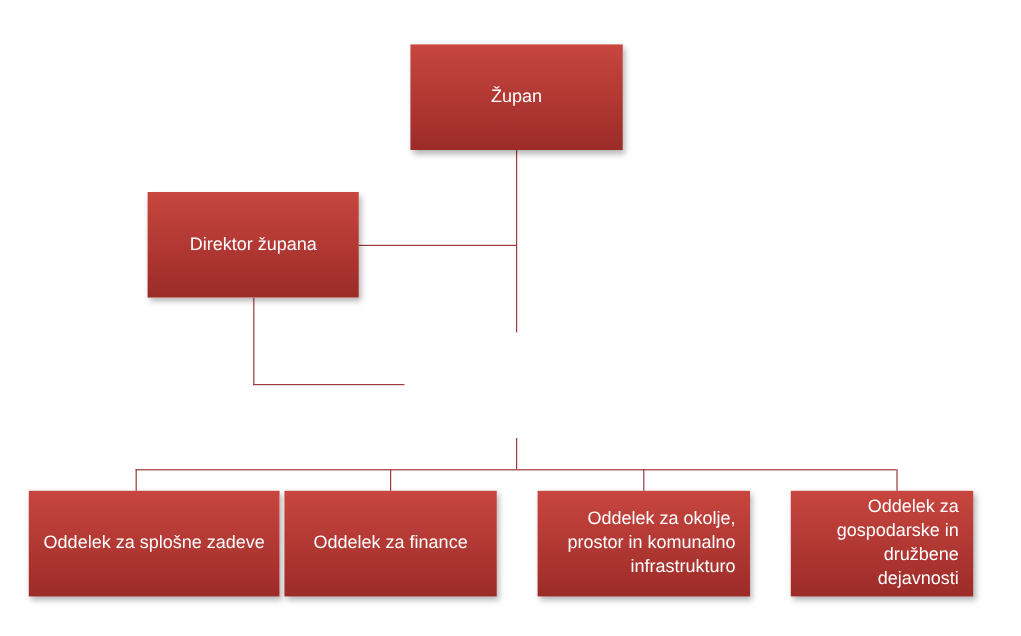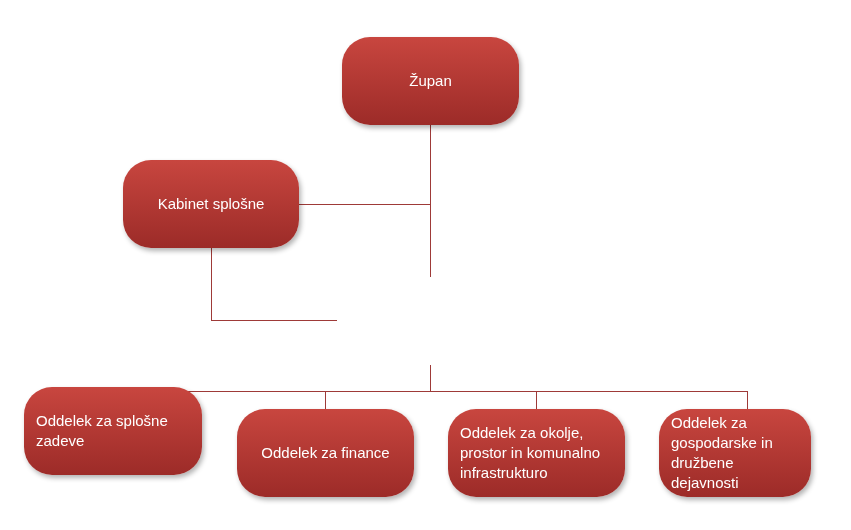--- a/index.html
+++ b/index.html
@@ -14,38 +14,37 @@
     height: 530px;
     background: var(--background, #ffffff);
     overflow: hidden;
   }
   .node {
     position: absolute;
     box-sizing: border-box;
     display: flex;
     align-items: center;
     justify-content: center;
-    text-align: left;
+    text-align: right;
     padding: 6px 12px;
     color: var(--node-text, #ffffff);
     background: linear-gradient(180deg, var(--node-gradient-top, #C8463F) 0%, var(--node-gradient-bottom, #9C2B28) 100%);
     font-size: 15px;
     line-height: 1.35;
     box-shadow: 2px 3px 5px rgba(0,0,0,0.30);
-    border-radius: 28px;
   }
   .conn {
     position: absolute;
     background: var(--connector, #9E3A38);
   }
   
   #n-zupan    { left:342px; top:37px;  width:177px; height:88px; }
   #n-kabinet  { left:123px; top:160px; width:176px; height:88px; }
   #n-direktor { left:337px; top:277px; width:176px; height:88px; }
-  #n-dept1    { left:24px;  top:387px; width:178px; height:88px; }
+  #n-dept1    { left:24px;  top:409px; width:209px; height:88px; }
   #n-dept2    { left:237px; top:409px; width:177px; height:88px; }
   #n-dept3    { left:448px; top:409px; width:177px; height:88px; }
   #n-dept4    { left:659px; top:409px; width:152px; height:88px; }
   
   #c-zupan-direktor   { left:430px; top:125px; width:1px;   height:152px; }
   #c-kabinet-trunk    { left:299px; top:204px; width:131px; height:1px; }
   #c-kabinet-down     { left:211px; top:248px; width:1px;   height:73px; }
   #c-kabinet-direktor { left:211px; top:320px; width:126px; height:1px; }
   #c-direktor-rail    { left:430px; top:365px; width:1px;   height:26px; }
   #c-rail             { left:113px; top:391px; width:634px; height:1px; }
@@ -67,21 +66,21 @@
   <div class="conn" id="c-rail"></div>
   <div class="conn" id="c-drop1"></div>
   <div class="conn" id="c-drop2"></div>
   <div class="conn" id="c-drop3"></div>
   <div class="conn" id="c-drop4"></div>
 
   <div class="node" id="n-zupan">
     <span>Župan</span>
   </div>
   <div class="node" id="n-kabinet">
-    <span>Kabinet splošne</span>
+    <span>Direktor župana</span>
   </div>
   <div class="node" id="n-dept1">
     <span>Oddelek za splošne zadeve</span>
   </div>
   <div class="node" id="n-dept3">
     <span>Oddelek za okolje, prostor in komunalno infrastrukturo</span>
   </div>
   <div class="node" id="n-dept2">
     <span>Oddelek za finance</span>
   </div>

